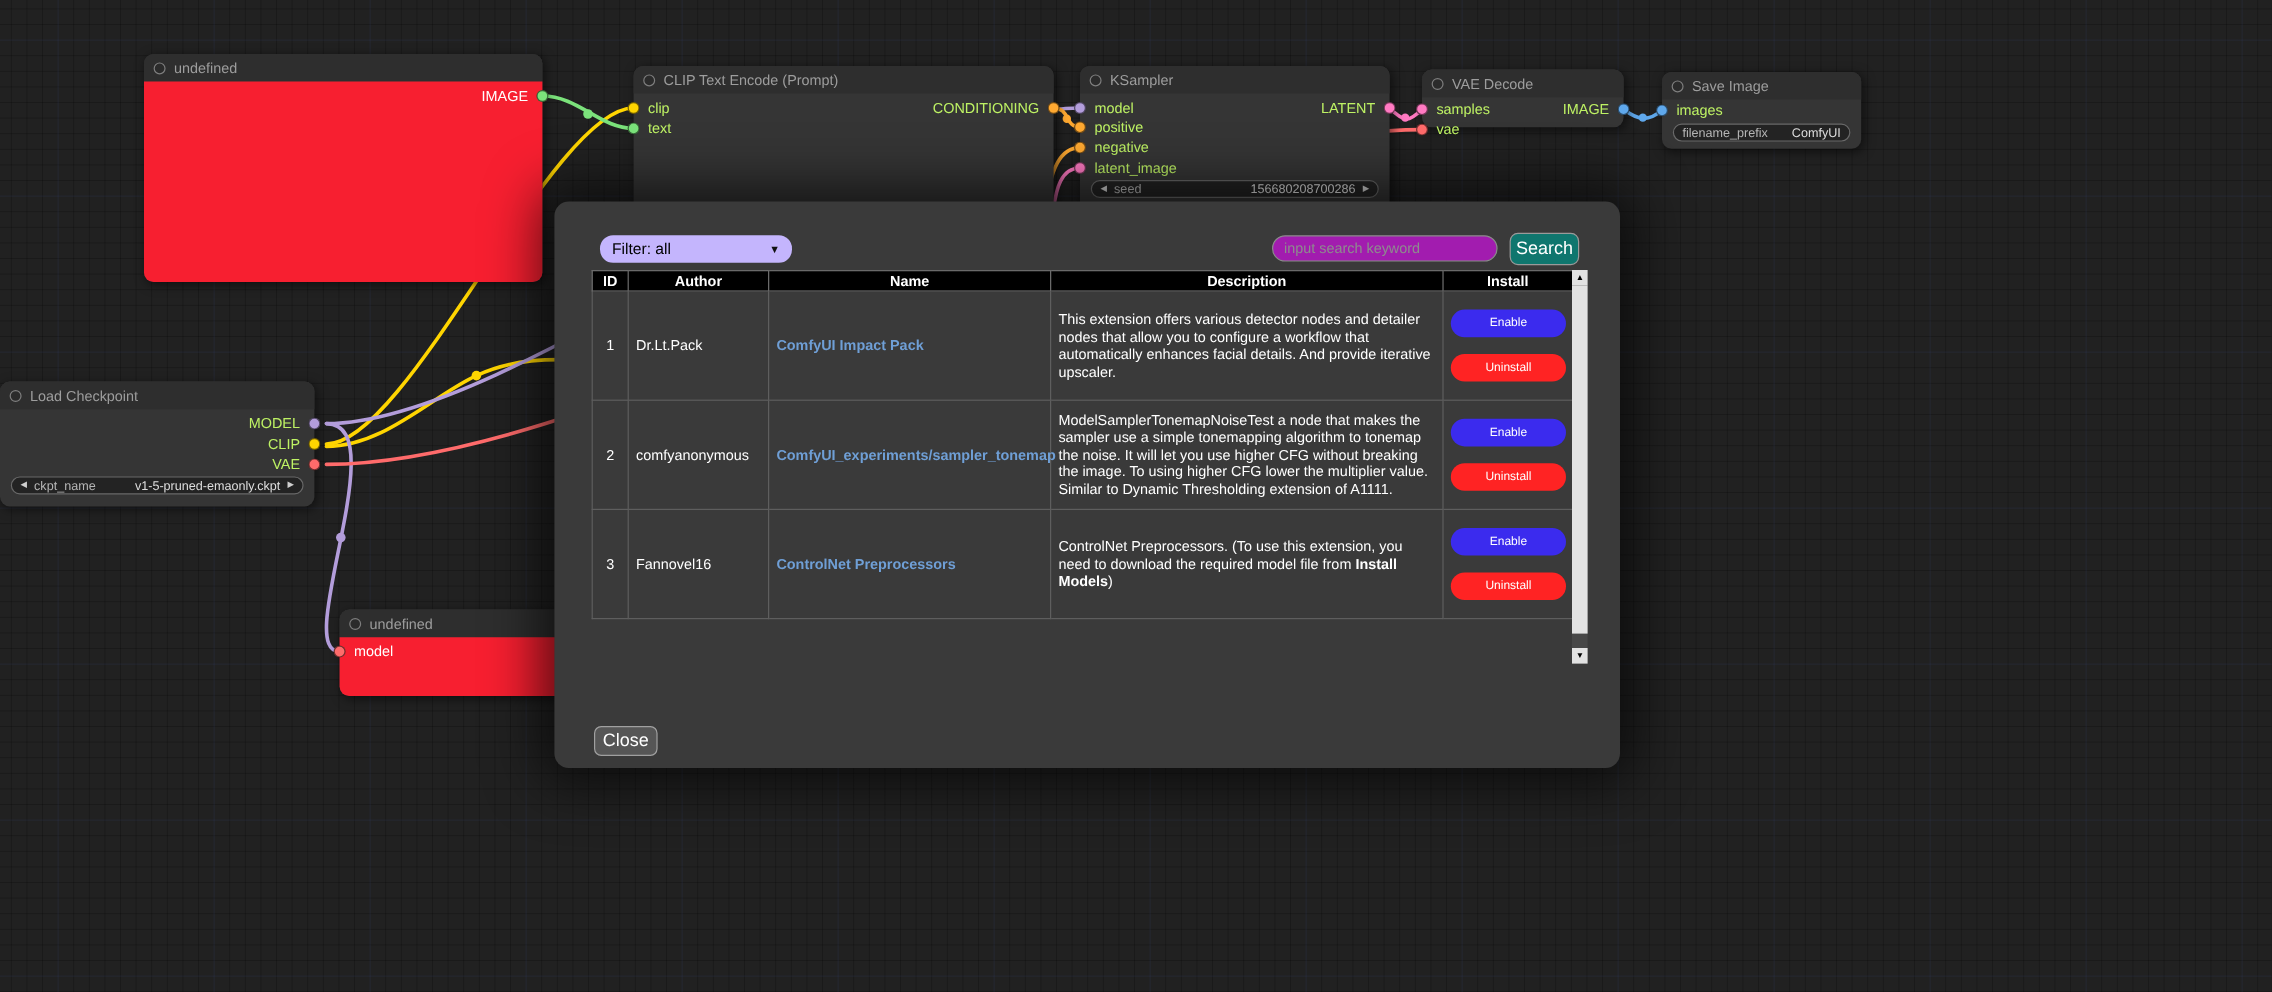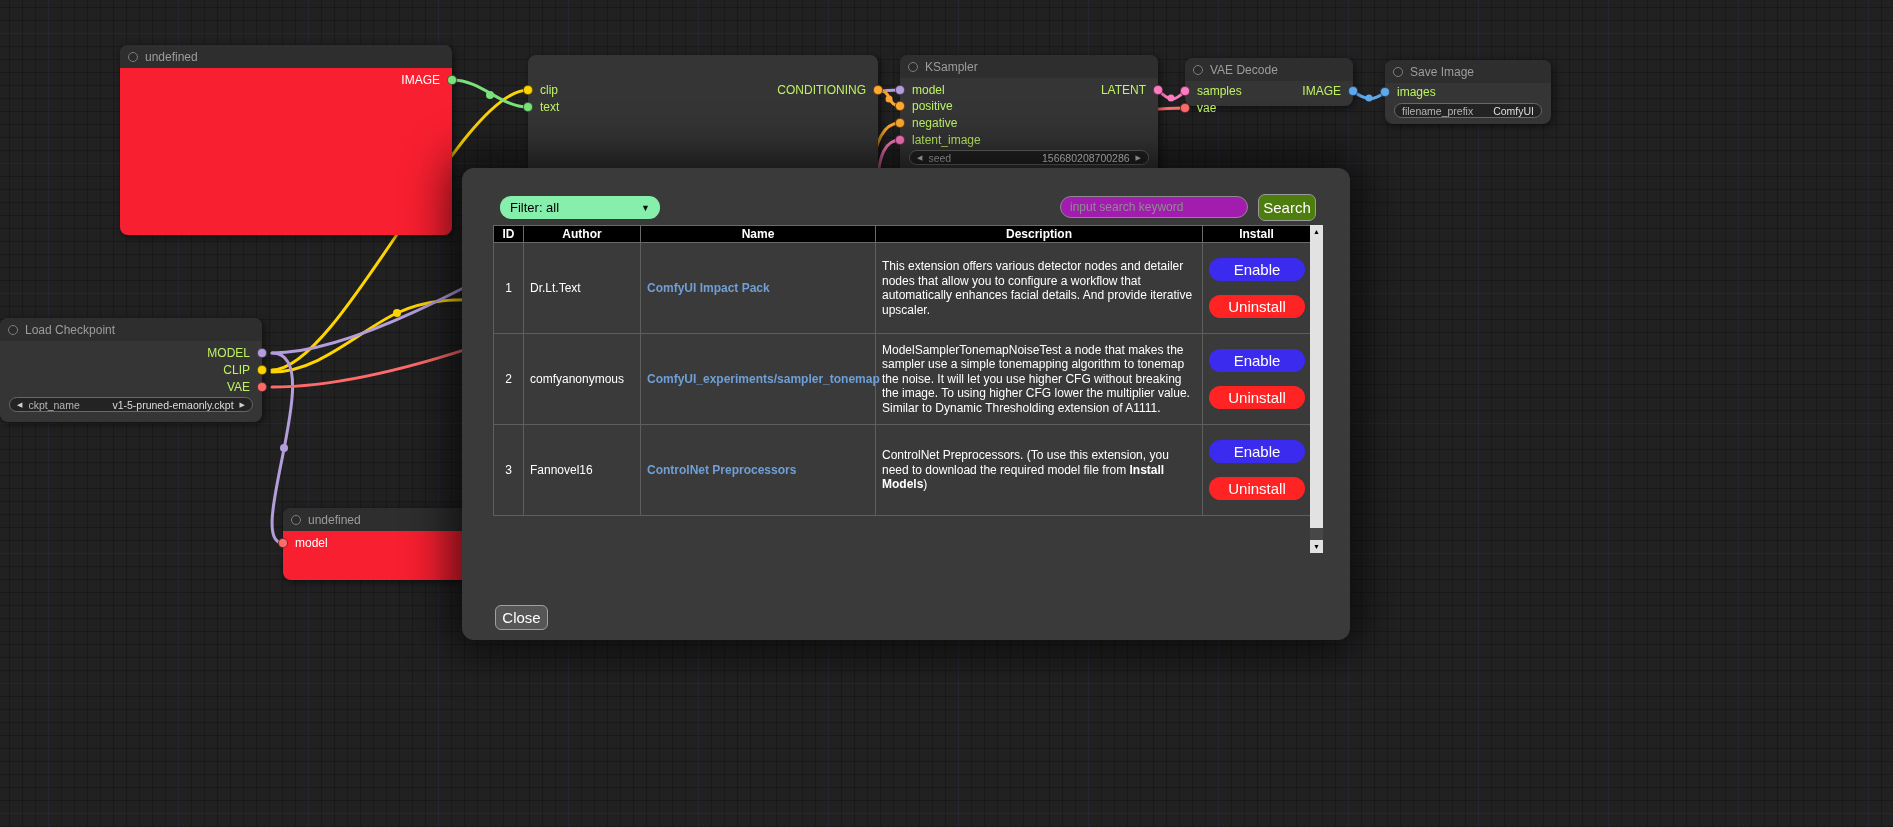--- a/index.html
+++ b/index.html
@@ -70,52 +70,52 @@
 
   
   .manager-modal {
     position: absolute; left: 462px; top: 168px; width: 888px; height: 472px;
     background: #3a3a3a; border-radius: 12px; z-index: 10;
     box-shadow: 0 0 45px 12px rgba(0,0,0,0.65);
     color: #fff; font-size: 12px;
   }
   .filter-select {
     position: absolute; left: 38px; top: 28px; width: 160px; height: 23px;
-    background: #86efac; color: #000; border-radius: 11px;
+    background: #c4b5fd; color: #000; border-radius: 11px;
     display: flex; align-items: center; padding: 0 10px; font-size: 13px;
     cursor: default;
   }
   .filter-select .caret { margin-left: auto; font-size: 9px; color: #111; }
   .search-input {
     position: absolute; left: 598px; top: 28px; width: 188px; height: 22px;
     background: #a21caf; border: 1px solid #8a8a8a; border-radius: 11px;
     color: #ddd; padding: 0 9px; font-size: 12px; font-family: inherit; outline: none;
   }
   .search-input::placeholder { color: #8d8d8d; }
   .search-button {
     position: absolute; left: 796px; top: 26px; width: 58px; height: 27px;
-    background: #4d7c0f; border: 1px solid #9a9a9a; border-radius: 7px;
+    background: #0f766e; border: 1px solid #9a9a9a; border-radius: 7px;
     color: #fff; font-size: 15px; font-family: inherit;
   }
   .table-wrap { position: absolute; left: 31px; top: 57px; width: 830px; height: 328px; }
   table.ext-table { border-collapse: collapse; table-layout: fixed; width: 817px; }
   table.ext-table th {
     background: #000; color: #fff; font-weight: bold; font-size: 12px;
     height: 17px; border: 1px solid #6a6a6a; padding: 0 4px;
   }
   table.ext-table td {
     border: 1px solid #5e5e5e; padding: 1px 6px; vertical-align: middle;
     font-size: 12px; line-height: 14.5px; color: #fff;
   }
   td.id-cell { text-align: center; }
   td.name-cell a { color: #6f9fd6; font-weight: bold; text-decoration: none; }
   td.install-cell { text-align: center; padding: 2px 4px; }
   .btn-enable, .btn-uninstall {
     display: block; width: 96px; height: 23px; margin: 14px auto;
-    border: none; border-radius: 13px; color: #fff; font-size: 15px;
+    border: none; border-radius: 13px; color: #fff; font-size: 10px;
     font-family: inherit; line-height: 21px;
   }
   .btn-enable { background: var(--enable-button, #3b2bee); }
   .btn-uninstall { background: var(--uninstall-button, #ff2323); }
   .scrollbar {
     position: absolute; right: 0; top: 0; width: 13px; height: 328px;
     background: #474747;
   }
   .sb-btn {
     position: absolute; left: 0; width: 13px; height: 13px; background: #e2e2e2;
@@ -173,20 +173,24 @@
       <span>undefined</span>
     </div>
     <div class="node-body-red"></div>
     <div class="port out" style="top:28px">
       <span class="pdot c-string"></span>
       <span class="plabel on-red">IMAGE</span>
     </div>
   </div>
 
   <div class="node" style="left:528px;top:55px;width:350px;height:210px">
+    <div class="node-header">
+      <span class="collapse-dot"></span>
+      <span>CLIP Text Encode (Prompt)</span>
+    </div>
     <div class="port in" style="top:28px">
       <span class="pdot c-clip"></span>
       <span class="plabel">clip</span>
     </div>
     <div class="port in" style="top:45px">
       <span class="pdot c-string"></span>
       <span class="plabel">text</span>
     </div>
     <div class="port out" style="top:28px">
       <span class="pdot c-cond"></span>
@@ -320,21 +324,21 @@
             <th>ID</th>
             <th>Author</th>
             <th>Name</th>
             <th>Description</th>
             <th>Install</th>
           </tr>
         </thead>
         <tbody>
           <tr style="height:71px">
             <td class="id-cell">1</td>
-            <td>Dr.Lt.Text</td>
+            <td>Dr.Lt.Pack</td>
             <td class="name-cell"><a>ComfyUI Impact Pack</a></td>
             <td>This extension offers various detector nodes and detailer nodes that allow you to configure a workflow that automatically enhances facial details. And provide iterative upscaler.</td>
             <td class="install-cell">
               <button class="btn-enable">Enable</button>
               <button class="btn-uninstall">Uninstall</button>
             </td>
           </tr>
           <tr style="height:71px">
             <td class="id-cell">2</td>
             <td>comfyanonymous</td>

